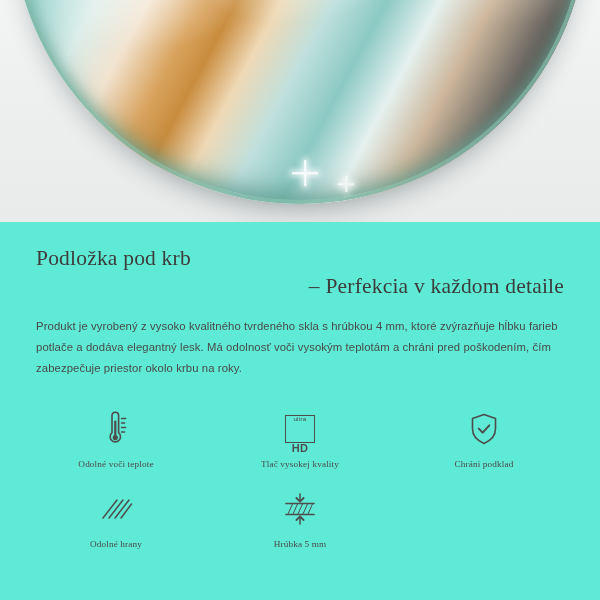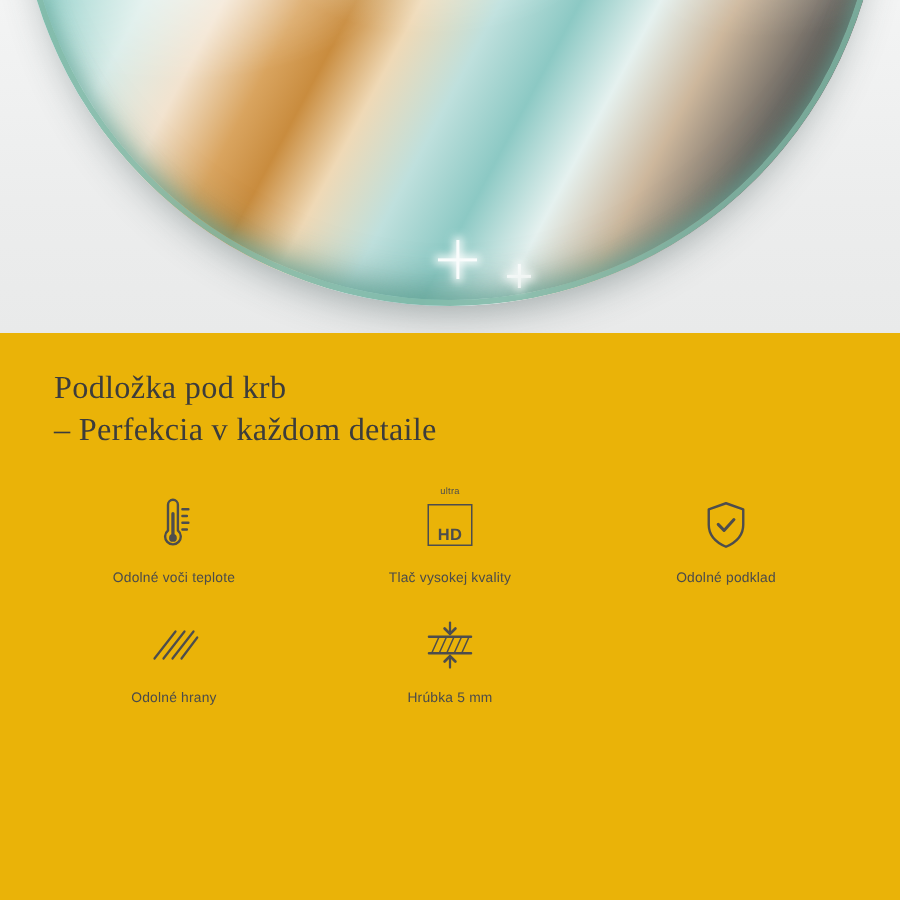--- a/index.html
+++ b/index.html
@@ -5,21 +5,21 @@
   * { box-sizing: border-box; margin: 0; padding: 0; }
   html, body {
     width: 600px; height: 600px;
     background: #ffffff;
     font-family: "Liberation Sans", sans-serif;
     overflow: hidden;
   }
   #page {
     position: relative;
     width: 600px; height: 600px;
-    background: #eab308;
+    background: #5eead4;
   }
 
   
   .hero {
     position: absolute;
     left: 0; top: 0;
     width: 600px; height: 222px;
     background: #f0f1f1;
     overflow: hidden;
   }
@@ -104,21 +104,21 @@
   .content { position: absolute; left: 0; top: 222px; width: 600px; }
   .headline {
     margin: 22px 36px 0 36px;
     font-family: "Liberation Serif", serif;
     font-size: 21.5px;
     line-height: 28px;
     color: #3c3c3c;
     font-weight: 400;
     letter-spacing: .2px;
   }
-  .headline .l2 { display: block; }
+  .headline .l2 { display: block; text-align: right; }
 
   .body-copy {
     margin: 16px 36px 0 36px;
     font-size: 11.3px;
     line-height: 21px;
     color: #4a4a4a;
     letter-spacing: .1px;
   }
 
   
@@ -139,26 +139,27 @@
     height: 40px;
     display: flex; align-items: center; justify-content: center;
     color: #4d4d4d;
   }
   .feature .cap {
     margin-top: 10px;
     font-size: 9.2px;
     color: #4b4b4b;
     text-align: center;
     letter-spacing: .15px;
+    font-family: Liberation Serif, serif;
   }
   .hdbox {
     border: 1.6px solid #4d4d4d;
     width: 30px; height: 28px;
     display: flex; flex-direction: column;
-    align-items: center; justify-content: flex-end;
+    align-items: center; justify-content: space-between;
     line-height: 1;
     gap: 20px;
   }
   .hdbox .t { font-size: 6.2px; letter-spacing: .2px; }
   .hdbox .b { font-size: 11px; font-weight: bold; letter-spacing: .3px; margin-top: 1px; }
 </style>
 </head>
 <body>
 
 <div id="page">
@@ -175,20 +176,21 @@
     <div class="sparkle s2"></div>
   </div>
 
   <div class="content">
 
     <h1 class="headline">
       <span>Podložka pod krb</span>
       <span class="l2">– Perfekcia v každom detaile</span>
     </h1>
 
+    <p class="body-copy">Produkt je vyrobený z vysoko kvalitného tvrdeného skla s hrúbkou 4 mm, ktoré zvýrazňuje hĺbku farieb potlače a dodáva elegantný lesk. Má odolnosť voči vysokým teplotám a chráni pred poškodením, čím zabezpečuje priestor okolo krbu na roky.</p>
 
     <div class="features">
 
       <div class="feature">
         <span class="ico">
           <svg width="34" height="38" viewBox="0 0 34 38" fill="none" stroke="#4d4d4d" stroke-width="1.6" stroke-linecap="round">
             <path d="M13 5.5a3.3 3.3 0 0 1 6.6 0v17.2a5.2 5.2 0 1 1-6.6 0Z"></path>
             <circle cx="16.3" cy="27.6" r="2.6" fill="#4d4d4d" stroke="none"></circle>
             <path d="M16.3 25.2V11.5" stroke-width="2.2"></path>
             <path d="M22.6 8.5h4M22.6 13h3M22.6 17.5h4M22.6 22h3"></path>
@@ -207,21 +209,21 @@
         <span class="cap">Tlač vysokej kvality</span>
       </div>
 
       <div class="feature">
         <span class="ico">
           <svg width="34" height="38" viewBox="0 0 34 38" fill="none" stroke="#4d4d4d" stroke-width="1.6" stroke-linejoin="round">
             <path d="M17 4.5 5.5 8.6v10.2c0 7.1 5 11.9 11.5 14.7 6.5-2.8 11.5-7.6 11.5-14.7V8.6Z"></path>
             <path d="m11.8 18.6 3.9 4 6.6-7.2" stroke-width="2" stroke-linecap="round"></path>
           </svg>
         </span>
-        <span class="cap">Odolné podklad</span>
+        <span class="cap">Chráni podklad</span>
       </div>
 
 
       <div class="feature">
         <span class="ico">
           <svg width="38" height="30" viewBox="0 0 38 30" fill="none" stroke="#4d4d4d" stroke-width="1.5" stroke-linecap="round">
             <path d="M6 24 20 6M12 24 26 6M18 24 32 6M24 24 34.5 10"></path>
           </svg>
         </span>
         <span class="cap">Odolné hrany</span>

